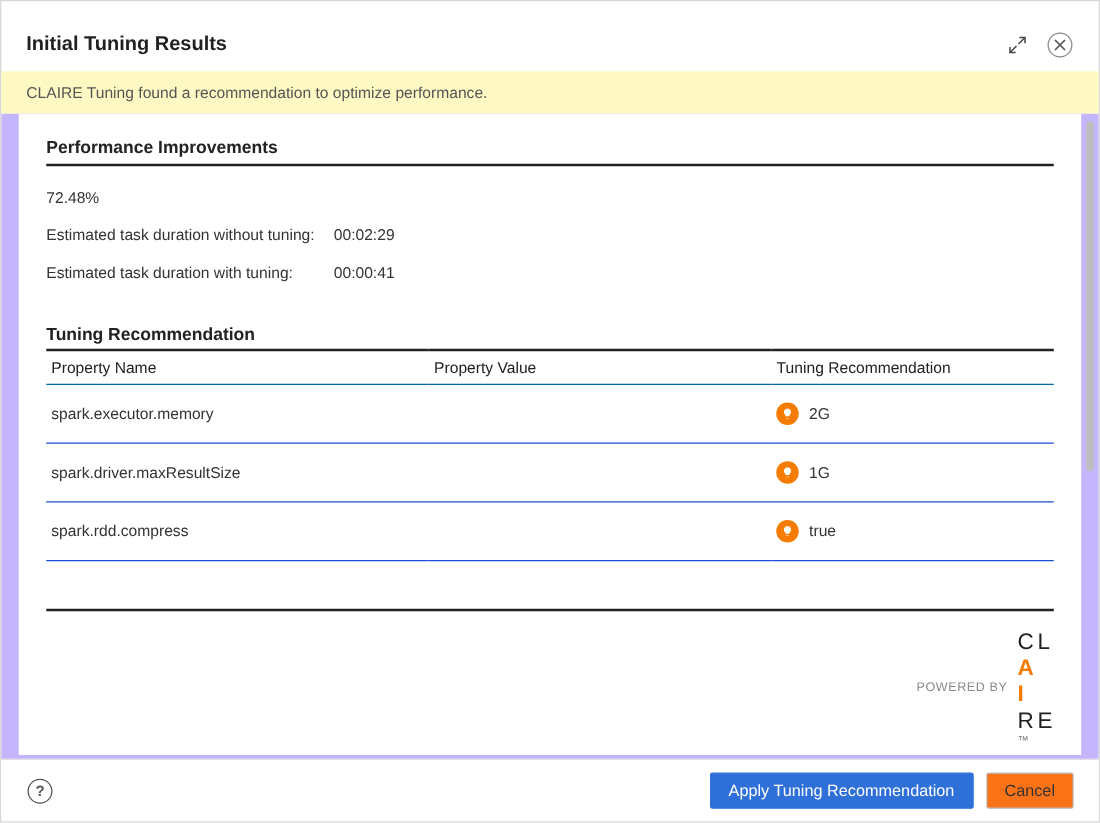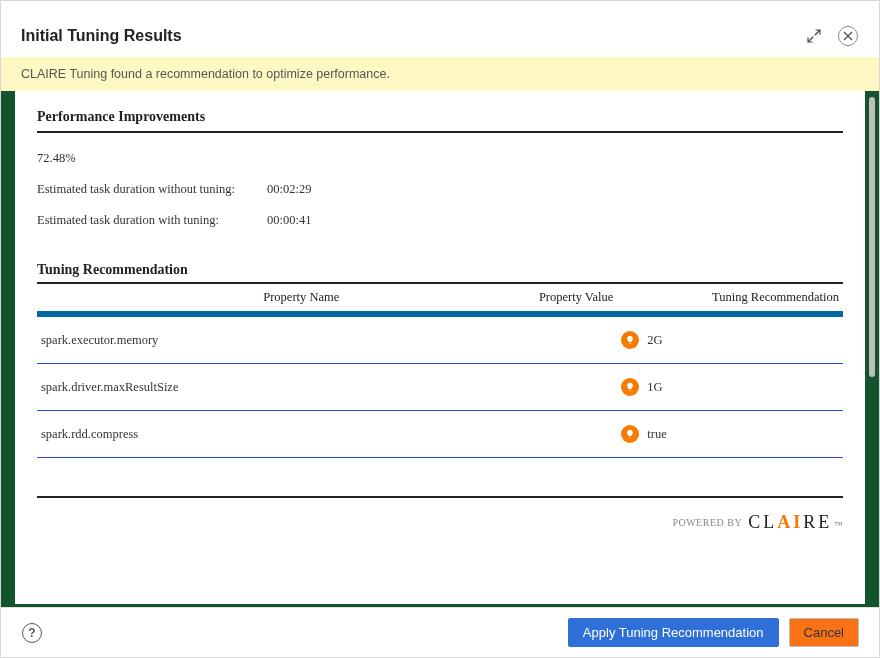--- a/index.html
+++ b/index.html
@@ -29,43 +29,42 @@
   .close-circle {
     width:20px; height:20px; border-radius:50%;
     border:1px solid #888; display:flex; align-items:center; justify-content:center;
   }
   .subheader {
     background:#fef9c3; color:#555;
     padding:10px 20px; font-size:12.5px;
   }
   .scroll-area {
     flex:1; position:relative; overflow:hidden;
-    background:#14532d;
+    background:#c4b5fd;
     padding:0 14px 3px 14px;
-    font-family:Liberation Serif, serif;
   }
   .panel {
     background:#fff; height:100%; padding:18px 22px 10px 22px;
     overflow:hidden; position:relative;
   }
   .section-title {
     font-size:14px; font-weight:700; color:#222;
     border-bottom:2px solid #222; padding-bottom:6px; margin:0 0 18px 0;
   }
   .kv-row { display:flex; gap:10px; font-size:12.5px; color:#333; margin-bottom:16px; }
   .kv-key { width:220px; }
   .kv-val { }
   .section-gap { height:18px; }
   table.tuning {
     width:100%; border-collapse:collapse; font-size:12.5px;
   }
   table.tuning thead th {
-    text-align:right; font-weight:400; color:#222;
+    text-align:left; font-weight:400; color:#222;
     padding:6px 4px 6px 4px;
-    border-top:2px solid #222; border-bottom:6px solid #0369a1;
+    border-top:2px solid #222; border-bottom:1px solid #0369a1;
   }
   table.tuning tbody td {
     padding:14px 4px; border-bottom:1px solid #1d4ed8; vertical-align:middle;
   }
   .col-name { width:38%; }
   .col-val  { width:34%; }
   .col-rec  { width:28%; }
   .rec-cell { display:flex; align-items:center; gap:8px; }
   .bulb {
     width:18px; height:18px; background:#f57c00; border-radius:50%;
@@ -74,21 +73,21 @@
   .divider-strong {
     border:none; border-top:2px solid #222; margin:38px 0 10px 0;
   }
   .powered {
     text-align:right; font-size:10px; color:#888; letter-spacing:0.5px;
     display:flex; align-items:center; justify-content:flex-end; gap:6px;
     padding:4px 0 0 0;
   }
   .claire {
     font-size:18px; letter-spacing:3px; font-weight:400; color:#222;
-    display:inline-flex; align-items:baseline;
+    display:inline-flex; align-items:baseline;flex-direction:column;
   }
   .claire .ai { color:#f57c00; font-weight:600; }
   .claire sup { font-size:9px; color:#777; margin-left:2px; letter-spacing:0;}
   .scrollbar-fake {
     position:absolute; right:4px; top:6px; width:6px; height:280px;
     background:#bdbdbd; border-radius:3px;
   }
   .footer {
     border-top:1px solid #e0e0e0;
     padding:10px 20px; display:flex; align-items:center; justify-content:space-between;

